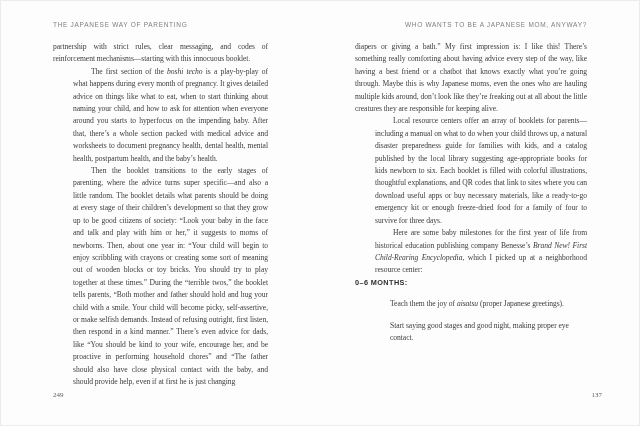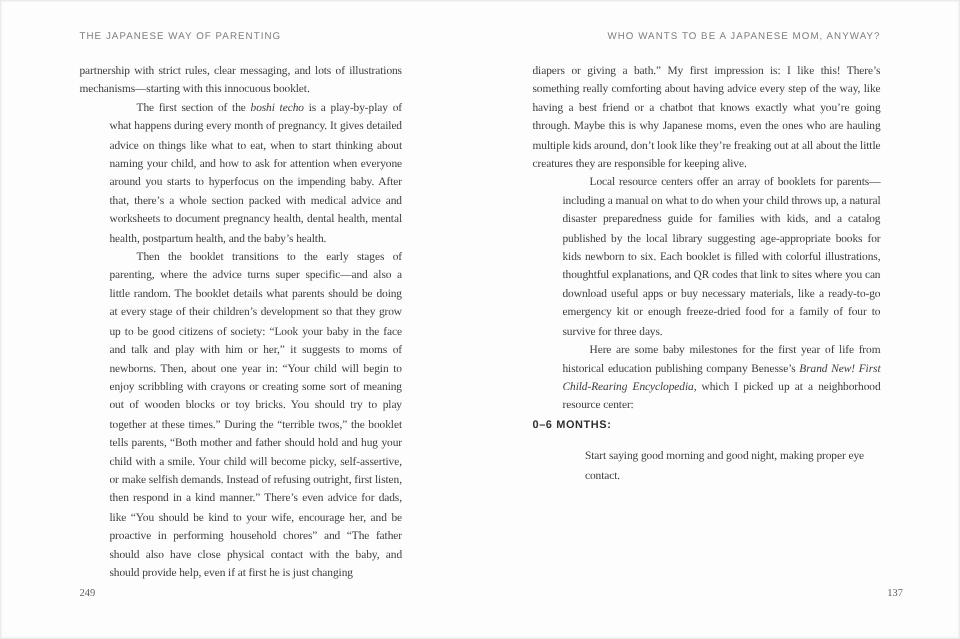--- a/index.html
+++ b/index.html
@@ -75,36 +75,37 @@
 </style>
 </head>
 <body>
 
 <div class="edge-frame"></div>
 
 <div>
   <div class="running-head rh-left">THE JAPANESE WAY OF PARENTING</div>
 
   <div class="column col-left">
-    <p>partnership with strict rules, clear messaging, and lots of illustrations mechanisms—starting with this innocuous booklet.</p>
+    <p>partnership with strict rules, clear messaging, and codes of reinforcement mechanisms—starting with this innocuous booklet.</p>
     <p class="indent"><span>The first section of the </span><span class="it">boshi techo</span><span> is a play-by-play of what happens during every month of pregnancy. It gives detailed advice on things like what to eat, when to start thinking about naming your child, and how to ask for attention when everyone around you starts to hyperfocus on the impending baby. After that, there’s a whole section packed with medical advice and worksheets to document pregnancy health, dental health, mental health, postpartum health, and the baby’s health.</span></p>
     <p class="indent">Then the booklet transitions to the early stages of parenting, where the advice turns super specific—and also a little random. The booklet details what parents should be doing at every stage of their children’s development so that they grow up to be good citizens of society: “Look your baby in the face and talk and play with him or her,” it suggests to moms of newborns. Then, about one year in: “Your child will begin to enjoy scribbling with crayons or creating some sort of meaning out of wooden blocks or toy bricks. You should try to play together at these times.” During the “terrible twos,” the booklet tells parents, “Both mother and father should hold and hug your child with a smile. Your child will become picky, self-assertive, or make selfish demands. Instead of refusing outright, first listen, then respond in a kind manner.” There’s even advice for dads, like “You should be kind to your wife, encourage her, and be proactive in performing household chores” and “The father should also have close physical contact with the baby, and should provide help, even if at first he is just changing</p>
   </div>
 
   <div class="folio folio-left">249</div>
 </div>
 
 <div>
   <div class="running-head rh-right">WHO WANTS TO BE A JAPANESE MOM, ANYWAY?</div>
 
   <div class="column col-right">
     <p>diapers or giving a bath.” My first impression is: I like this! There’s something really comforting about having advice every step of the way, like having a best friend or a chatbot that knows exactly what you’re going through. Maybe this is why Japanese moms, even the ones who are hauling multiple kids around, don’t look like they’re freaking out at all about the little creatures they are responsible for keeping alive.</p>
     <p class="indent">Local resource centers offer an array of booklets for parents—including a manual on what to do when your child throws up, a natural disaster preparedness guide for families with kids, and a catalog published by the local library suggesting age-appropriate books for kids newborn to six. Each booklet is filled with colorful illustrations, thoughtful explanations, and QR codes that link to sites where you can download useful apps or buy necessary materials, like a ready-to-go emergency kit or enough freeze-dried food for a family of four to survive for three days.</p>
     <p class="indent"><span>Here are some baby milestones for the first year of life from historical education publishing company Benesse’s </span><span class="it">Brand New! First Child-Rearing Encyclopedia</span><span>, which I picked up at a neighborhood resource center:</span></p>
 
     <p class="milestone-heading">0–6 MONTHS:</p>
 
+    <p class="milestone"><span>Teach them the joy of </span><span class="it">aisatsu</span><span> (proper Japanese greetings).</span></p>
 
-    <p class="milestone">Start saying good morning and good night, making proper eye contact.</p>
+    <p class="milestone">Start saying good stages and good night, making proper eye contact.</p>
   </div>
 
   <div class="folio folio-right">137</div>
 </div>
 
 </body></html>

